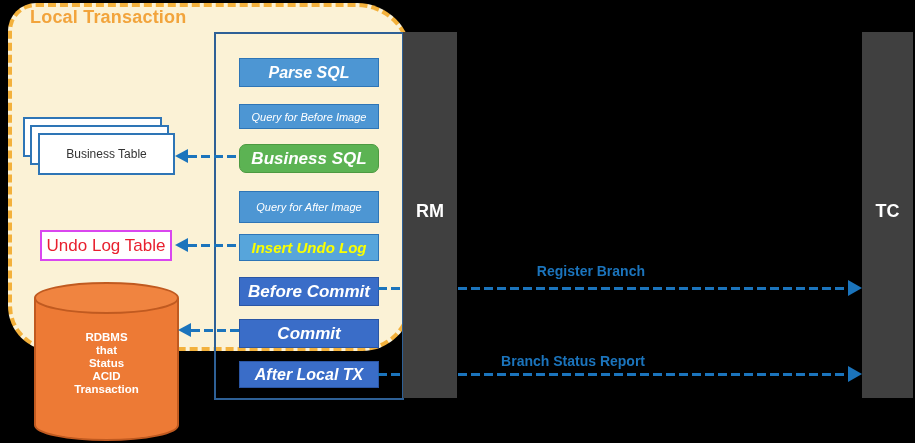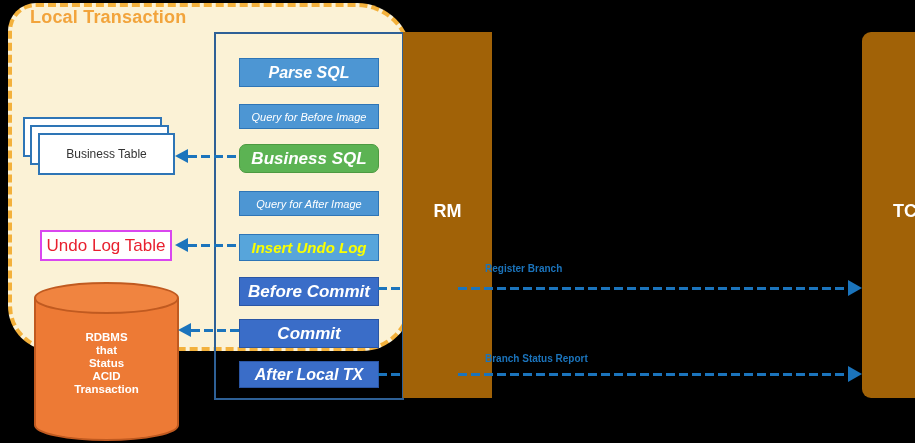--- a/index.html
+++ b/index.html
@@ -23,21 +23,21 @@
     box-sizing:border-box;border:2px solid #2E6096;background:transparent;z-index:3;
   }
   .step{
     position:absolute;left:23px;width:140px;box-sizing:border-box;
     display:flex;align-items:center;justify-content:center;
     font-style:italic;color:#fff;border:1px solid #2E75B6;
   }
   .s-parse {top:24px;height:29px;background:#4D96D3;font-size:16px;font-weight:600;}
   .s-qb    {top:70px;height:25px;background:#4D96D3;font-size:11px;}
   .s-biz   {top:110px;height:29px;background:#5CB353;border-color:#4C9A41;font-size:17px;font-weight:600;border-radius:7px;}
-  .s-qa    {top:157px;height:25px;background:#4D96D3;font-size:11px;}
+  .s-qa    {top:157px;height:32px;background:#4D96D3;font-size:11px;}
   .s-undo  {top:200px;height:27px;background:#57A5DB;color:#FAFF00;font-size:15px;font-weight:600;}
   .s-bc    {top:243px;height:29px;background:#3A6DC8;border-color:#2B56A4;font-size:17px;font-weight:600;}
   .s-commit{top:285px;height:29px;background:#3A6DC8;border-color:#2B56A4;font-size:17px;font-weight:600;}
   .s-altx  {top:327px;height:27px;background:#3A6DC8;border-color:#2B56A4;font-size:16px;font-weight:600;}
   
   .card{position:absolute;background:#fff;border:2px solid #2E75B6;box-sizing:border-box;z-index:3;text-align:center;}
   .bt-back{left:23px;top:117px;width:139px;height:40px;}
   .bt-mid {left:30px;top:125px;width:139px;height:40px;}
   .bt-front{
     left:38px;top:133px;width:137px;height:42px;
@@ -51,45 +51,45 @@
     display:flex;align-items:center;justify-content:center;
     font-size:17px;color:#E8202F;
   }
   
   .cyl-svg{position:absolute;left:33px;top:281px;z-index:2;}
   .cyl-text{
     position:absolute;left:33px;top:331px;width:147px;z-index:3;
     text-align:center;color:#fff;font-weight:bold;font-size:11.5px;line-height:13px;
   }
   
-  .bar{position:absolute;top:32px;height:366px;background:#a16207;z-index:4;padding-left:35px;}
+  .bar{position:absolute;top:32px;height:366px;background:#404040;z-index:4;}
   .bar-rm{left:403px;width:54px;}
-  .bar-tc{left:862px;width:51px;border-radius:9px;}
+  .bar-tc{left:862px;width:51px;}
   .bar-label{
     position:absolute;top:169px;left:0;width:100%;text-align:center;
     color:#fff;font-weight:bold;font-size:18px;
   }
   
   .dash{
     position:absolute;height:3px;z-index:5;
     background:repeating-linear-gradient(90deg,#1B74BC 0 9px,transparent 9px 13px);
   }
   .head-left{
     position:absolute;width:0;height:0;z-index:5;
     border-top:7px solid transparent;border-bottom:7px solid transparent;
     border-right:13px solid #1B74BC;
   }
   .head-right{
     position:absolute;width:0;height:0;z-index:5;
     border-top:8px solid transparent;border-bottom:8px solid transparent;
     border-left:14px solid #1B74BC;
   }
   .msg-label{
-    position:absolute;z-index:5;width:160px;text-align:left;
-    color:#1B74BC;font-weight:bold;font-size:10px;
+    position:absolute;z-index:5;width:160px;text-align:right;
+    color:#1B74BC;font-weight:bold;font-size:14px;
   }
 </style>
 </head>
 <body>
 
 <div class="boundary"></div>
 <div class="boundary-label">Local Transaction</div>
 
 <svg class="cyl-svg" width="147" height="161" viewBox="0 0 147 161">
   <path d="M2,17 L2,144 A71.5,15 0 0,0 145,144 L145,17" fill="#ED7A35" stroke="#C05A20" stroke-width="2"></path>

